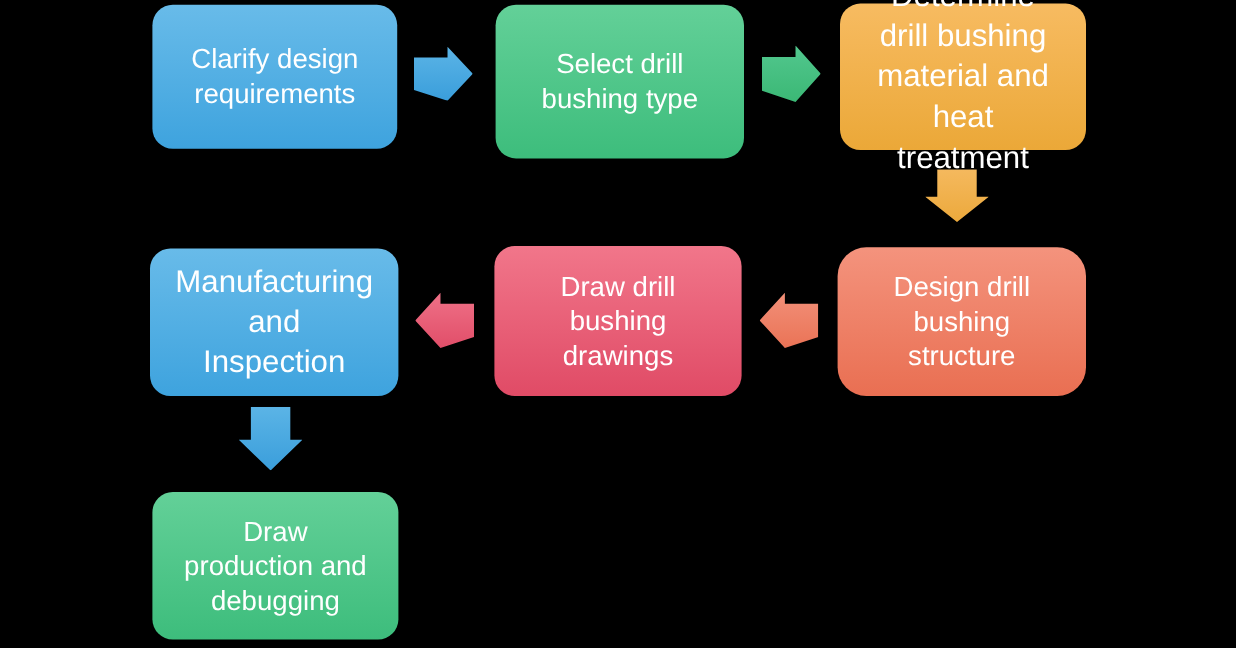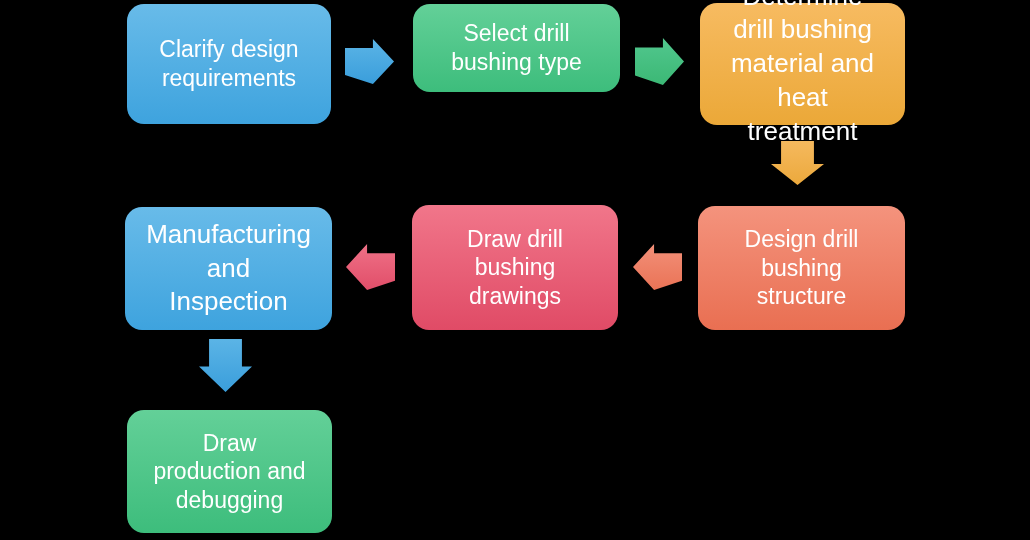--- a/index.html
+++ b/index.html
@@ -25,23 +25,23 @@
     text-align: center;
     font-size: 23px;
     line-height: 1.24;
     box-sizing: border-box;
   }
   .node .lbl { display: block; }
   .node.small { font-size: 26px; line-height: 1.3; }
 
   
   .n0 { left: 127px; top: 4px;   width: 204px; height: 120px; padding: 0 20px; }
-  .n1 { left: 413px; top: 4px;   width: 207px; height: 88px; padding: 0 20px; }
+  .n1 { left: 413px; top: 4px;   width: 207px; height: 128px; padding: 0 20px; }
   .n2 { left: 700px; top: 3px;   width: 205px; height: 122px; padding: 0 27px; }
-  .n3 { left: 698px; top: 206px; width: 207px; height: 124px; padding: 0 20px; }
+  .n3 { left: 698px; top: 206px; width: 207px; height: 124px; padding: 0 20px; border-radius: 24px; }
   .n4 { left: 412px; top: 205px; width: 206px; height: 125px; padding: 0 36px; }
   .n5 { left: 125px; top: 207px; width: 207px; height: 123px; padding: 0 25px; }
   .n6 { left: 127px; top: 410px; width: 205px; height: 123px; padding: 0 20px; }
 
   
   .arrow { position: absolute; }
   .arrow.right {
     clip-path: polygon(0 20%, 57% 20%, 57% 0, 100% 50%, 57% 100%, 0 80%);
   }
   .arrow.left {

